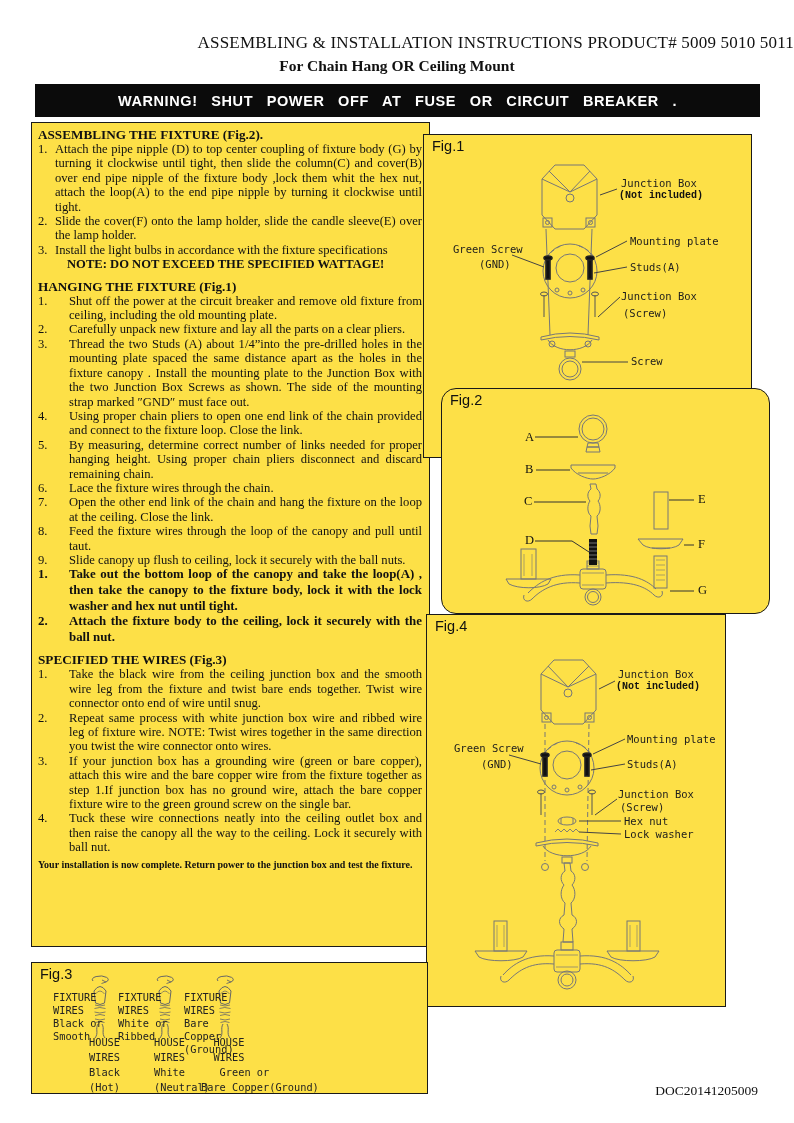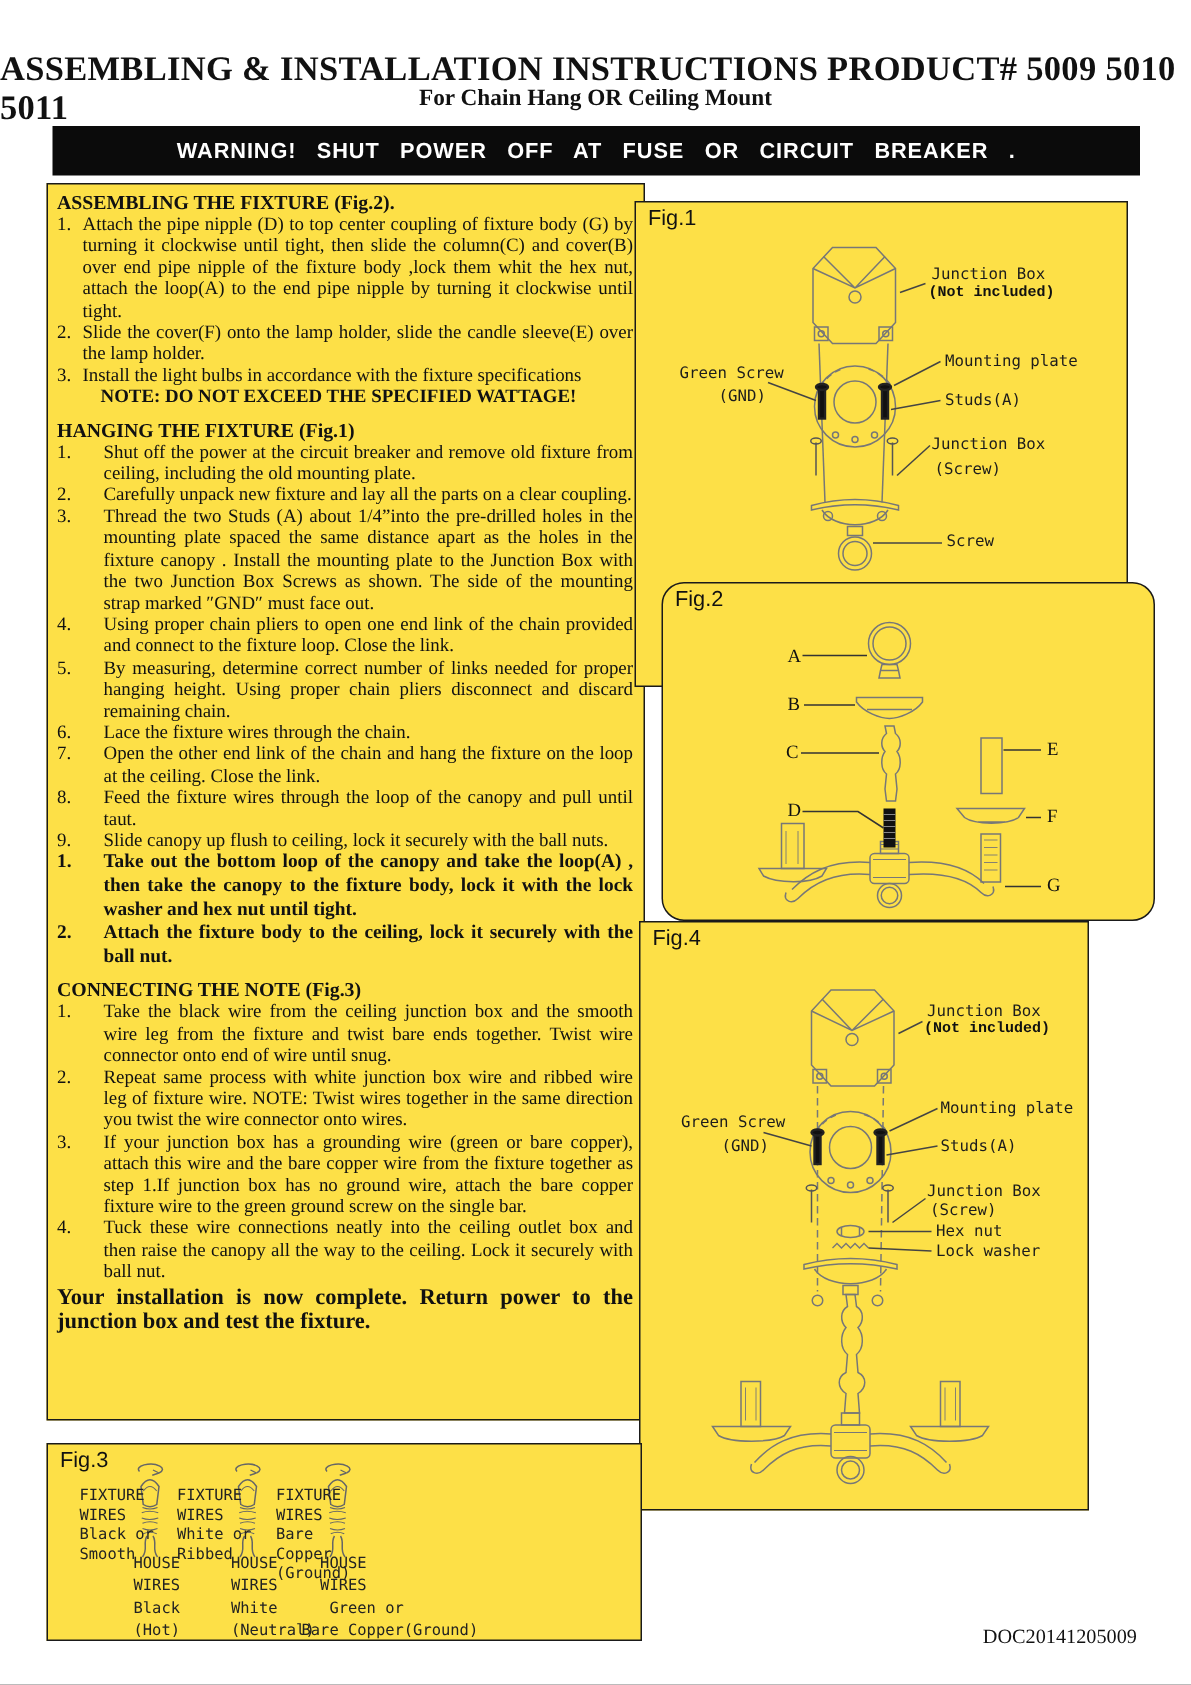--- a/index.html
+++ b/index.html
@@ -5,21 +5,21 @@
   * { margin:0; padding:0; box-sizing:border-box; }
   html,body { background:#888; }
   .page {
     position:relative; width:794px; height:1123px; margin:0 auto;
     background:#fff; overflow:hidden;
     font-family:"Liberation Serif", serif; color:#111;
   }
   
   .title {
     position:absolute; top:33px; left:0; width:100%;
-    text-align:left; font-weight:bold; font-size:23px; letter-spacing:.2px;
+    text-align:right; font-weight:normal; font-size:17px; letter-spacing:.2px;
   }
   .subtitle {
     position:absolute; top:57px; left:0; width:100%;
     text-align:center; font-weight:bold; font-size:15.5px;
   }
   .warnbar {
     position:absolute; left:35px; top:84px; width:725px; height:33px;
     background:#0b0b0b; color:#fff;
     font-family:"Liberation Sans", sans-serif; font-weight:bold; font-size:14.5px;
     letter-spacing:.6px; word-spacing:.62em;
@@ -44,21 +44,21 @@
   .olist-wide   .oitem { grid-template-columns:31px 1fr; }
   .onum  { }
   .otext { text-align:justify; }
   .onote { display:block; font-weight:bold; margin-left:12px; }
   .onote:empty { display:none; }
   .bold-intro {
     font-weight:bold; font-size:14.2px; line-height:17px;
     text-align:justify; margin-top:5px; margin-bottom:2px;
   }
   .olist-bold .oitem { font-weight:bold; font-size:12.9px; line-height:15.6px; }
-  .closing { font-weight:bold; font-size:15px; line-height:16px; text-align:justify; margin-top:2px; }
+  .closing { font-weight:bold; font-size:10px; line-height:16px; text-align:justify; margin-top:2px; }
   
   .dlabel {
     position:absolute; font-family:"DejaVu Sans Mono", monospace;
     font-size:10.5px; line-height:13px; color:#1c1c1c; white-space:pre;
   }
   .dlabel-bold {
     position:absolute; font-family:Liberation Mono, monospace; font-weight:bold;
     font-size:10px; color:#111; white-space:pre;
   }
   .pletter {
@@ -121,21 +121,21 @@
     <div class="sec-heading">HANGING THE FIXTURE (Fig.1)</div>
     <div class="olist-wide">
 
         <div class="oitem">
           <span class="onum">1.</span>
           <span class="otext"><span>Shut off the power at the circuit breaker and remove old fixture from ceiling, including the old mounting plate.</span></span>
         </div>
 
         <div class="oitem">
           <span class="onum">2.</span>
-          <span class="otext"><span>Carefully unpack new fixture and lay all the parts on a clear coupling.</span></span>
+          <span class="otext"><span>Carefully unpack new fixture and lay all the parts on a clear pliers.</span></span>
         </div>
 
         <div class="oitem">
           <span class="onum">3.</span>
           <span class="otext"><span>Thread the two Studs (A) about 1/4”into the pre-drilled holes in the mounting plate spaced the same distance apart as the holes in the fixture canopy . Install the mounting plate to the Junction Box with the two Junction Box Screws as shown. The side of the mounting strap marked ″GND″ must face out.</span></span>
         </div>
 
         <div class="oitem">
           <span class="onum">4.</span>
           <span class="otext"><span>Using proper chain pliers to open one end link of the chain provided and connect to the fixture loop. Close the link.</span></span>
@@ -173,21 +173,21 @@
           <span class="onum">1.</span>
           <span class="otext"><span>Take out the bottom loop of the canopy and take the loop(A) , then take the canopy to the fixture body, lock it with the lock washer and hex nut until tight.</span></span>
         </div>
 
         <div class="oitem">
           <span class="onum">2.</span>
           <span class="otext"><span>Attach the fixture body to the ceiling, lock it securely with the ball nut.</span></span>
         </div>
       </div>
 
-    <div class="sec-heading">CONNECTING THE NOTE (Fig.3)</div>
+    <div class="sec-heading">SPECIFIED THE WIRES (Fig.3)</div>
     <div class="olist-wide">
 
         <div class="oitem">
           <span class="onum">1.</span>
           <span class="otext"><span>Take the black wire from the ceiling junction box and the smooth wire leg from the fixture and twist bare ends together. Twist wire connector onto end of wire until snug.</span></span>
         </div>
 
         <div class="oitem">
           <span class="onum">2.</span>
           <span class="otext"><span>Repeat same process with white junction box wire and ribbed wire leg of fixture wire. NOTE: Twist wires together in the same direction you twist the wire connector onto wires.</span></span>

